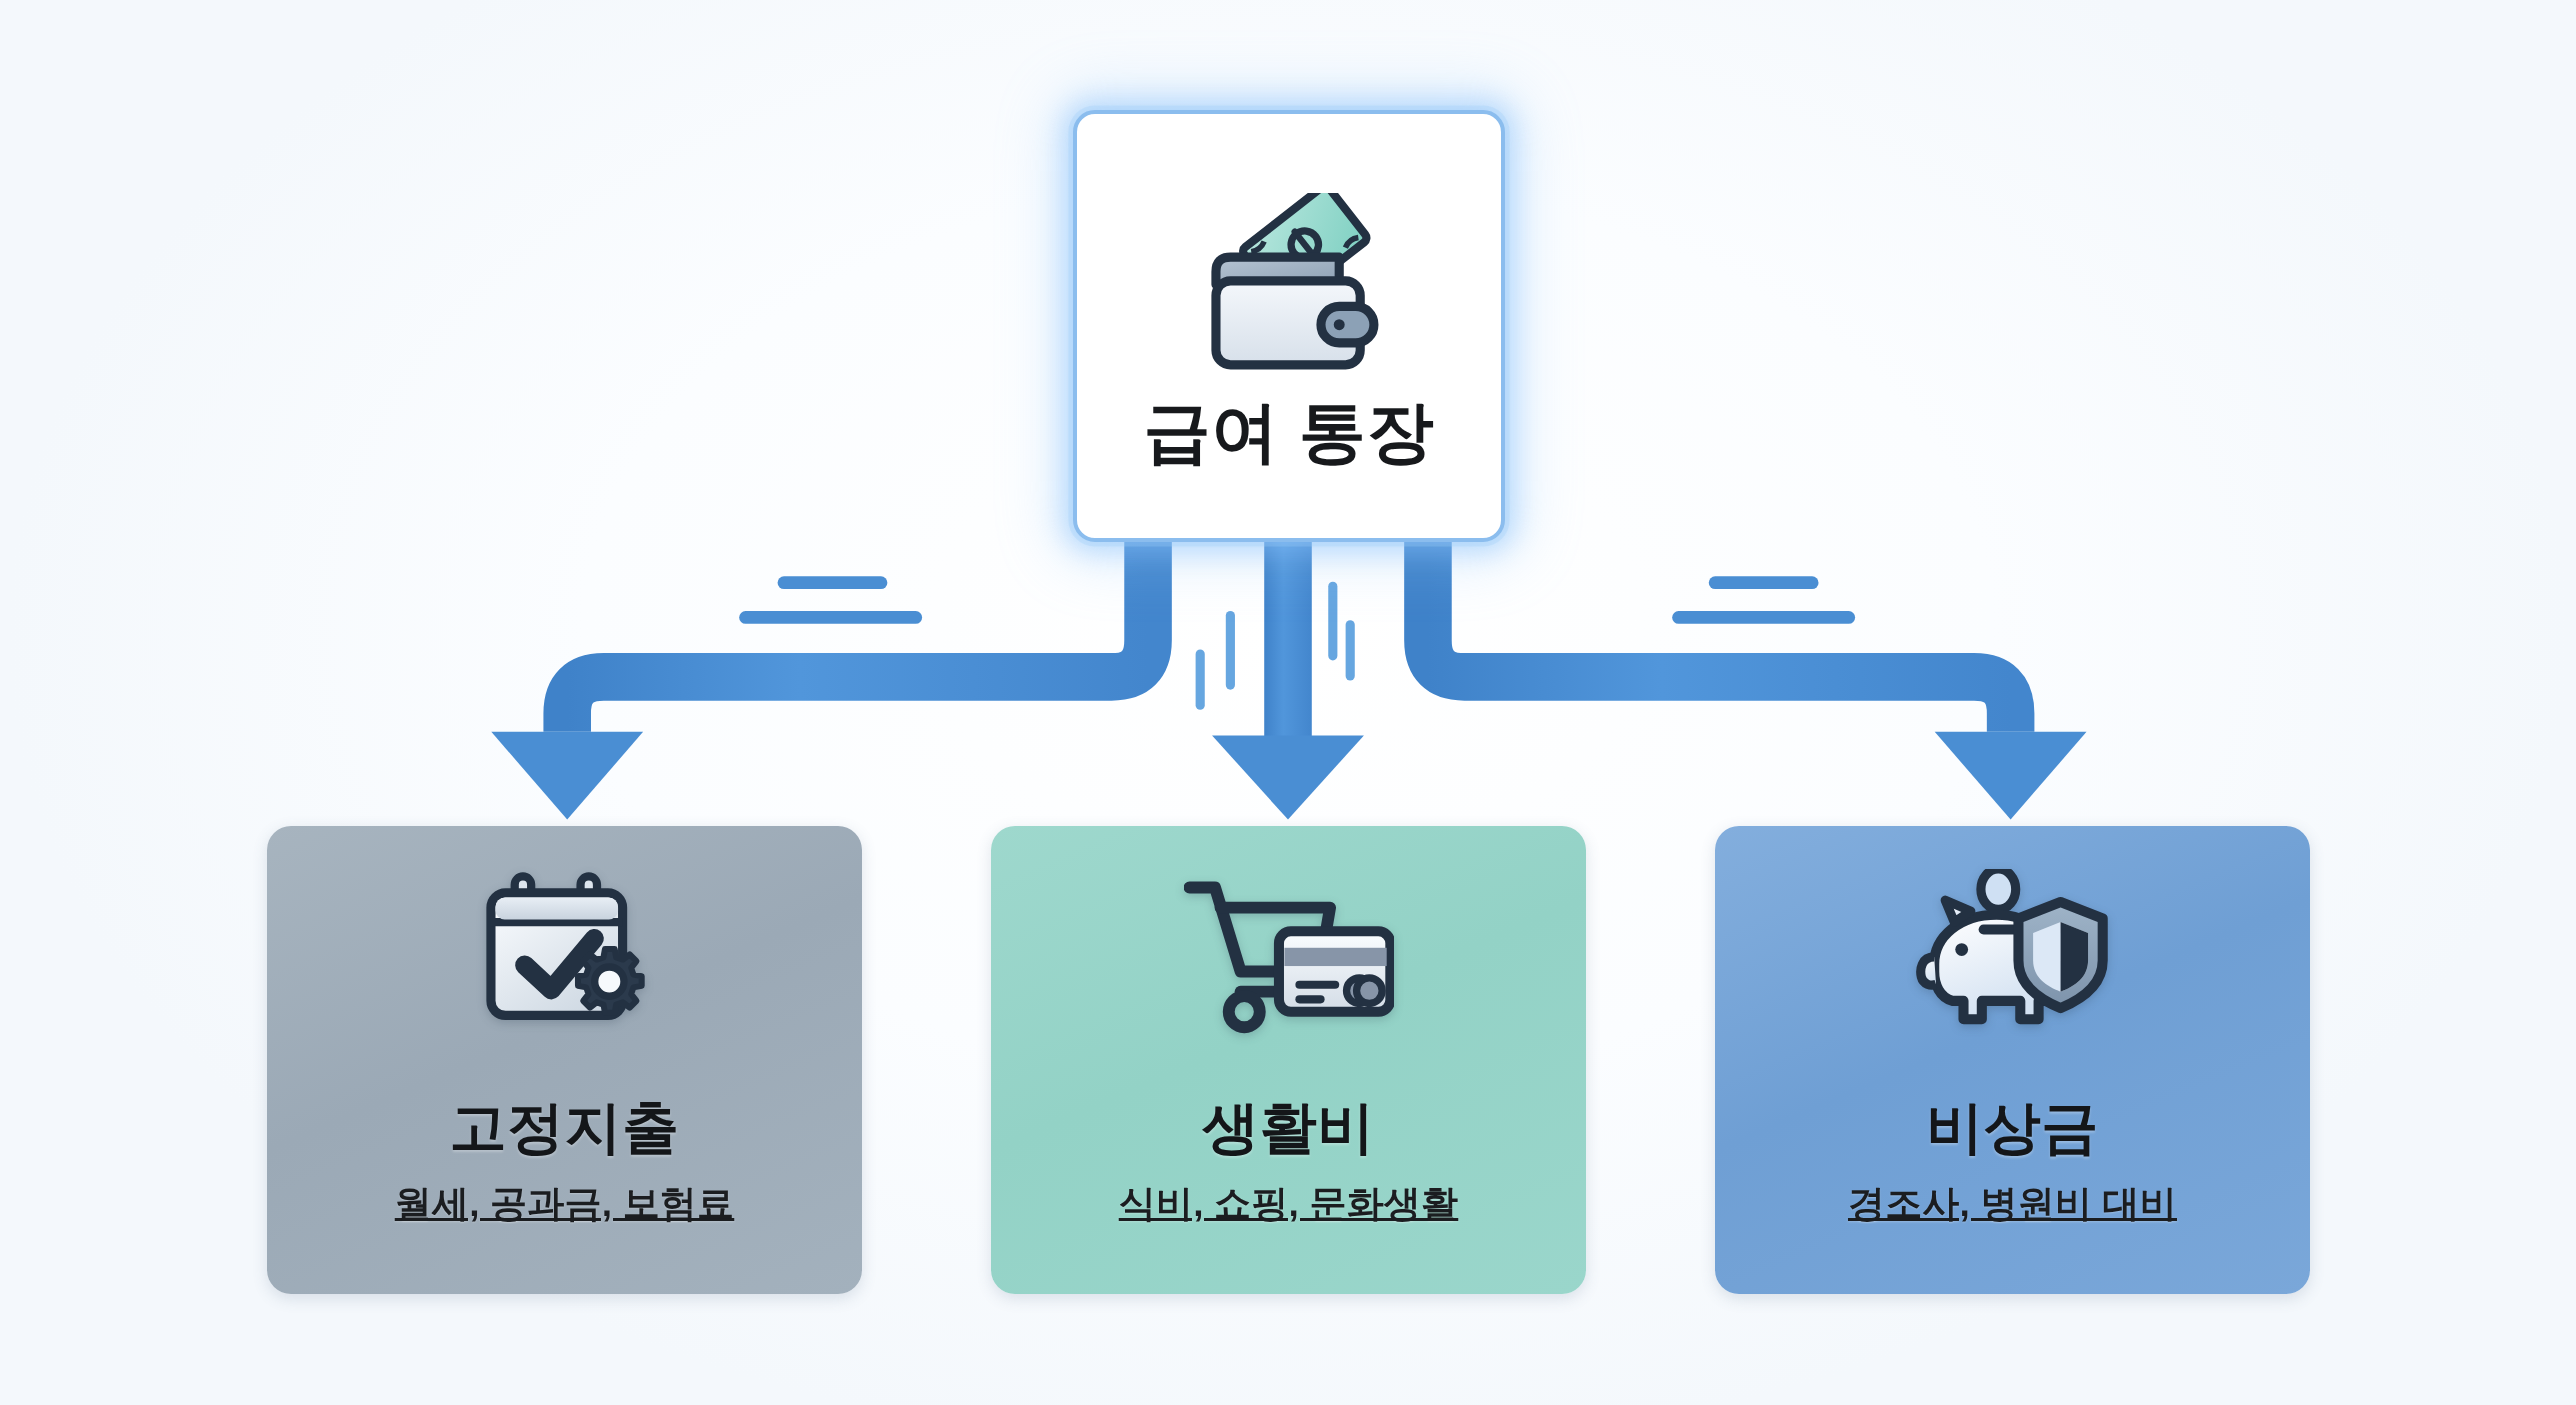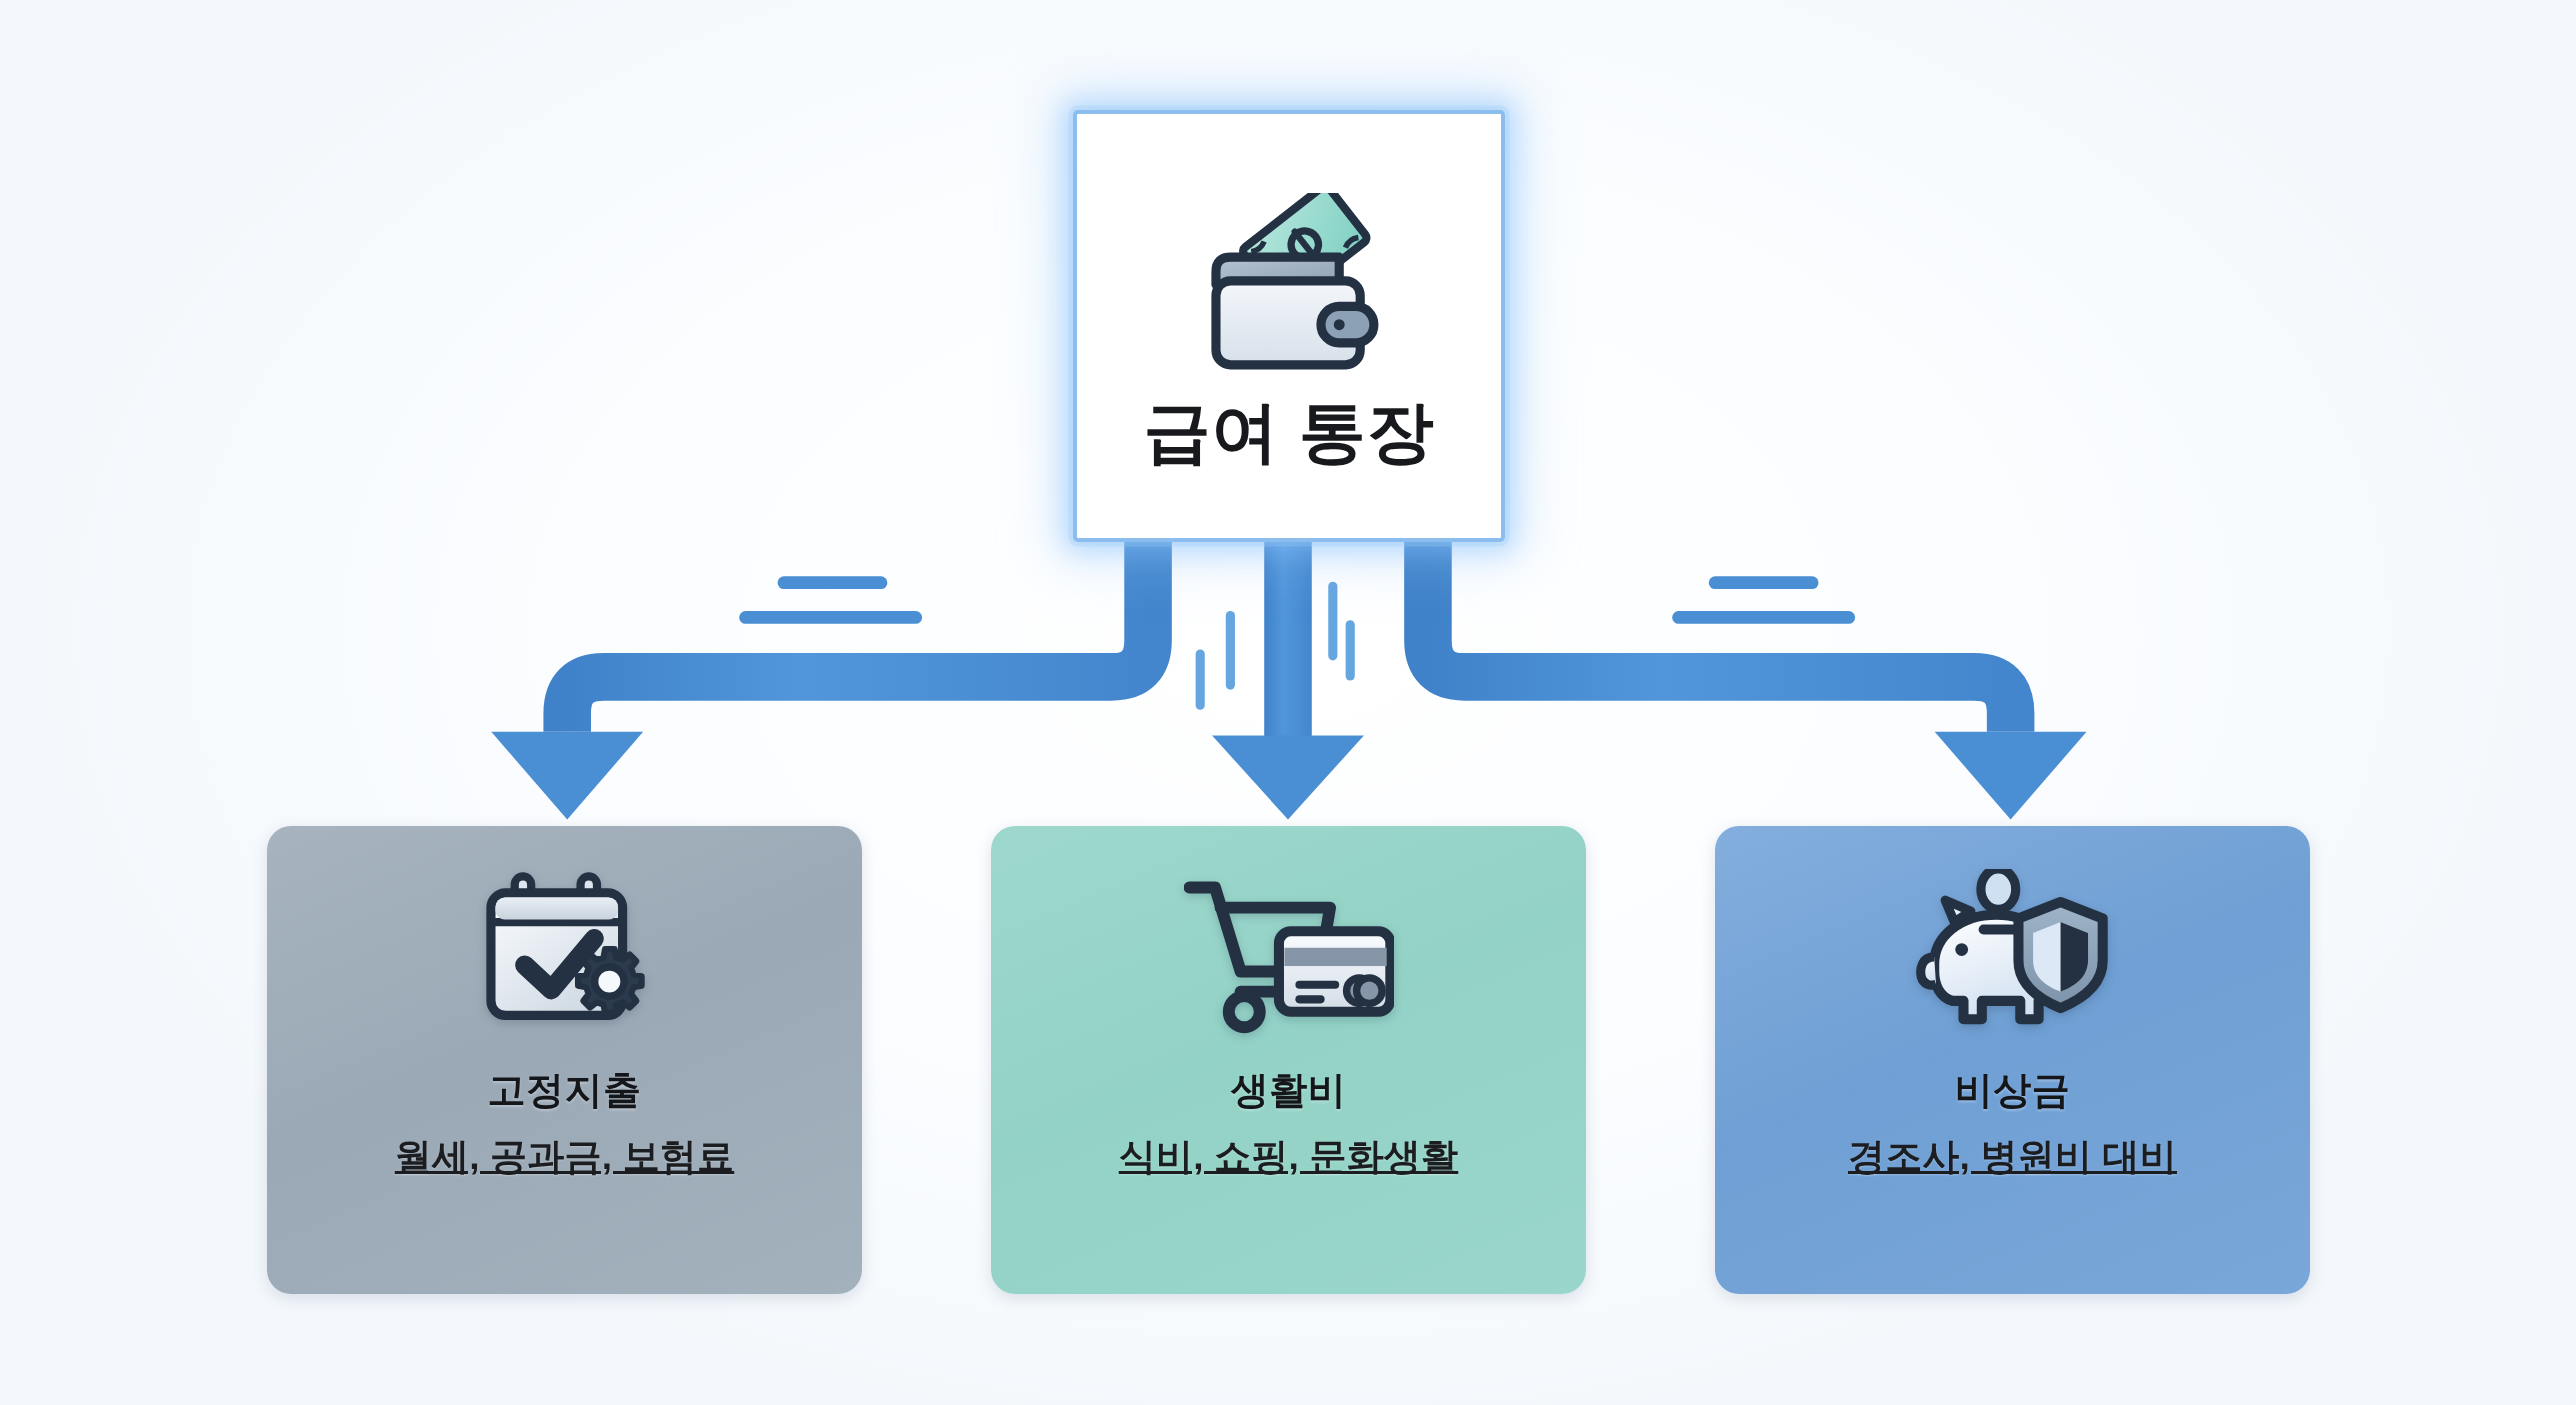--- a/index.html
+++ b/index.html
@@ -36,21 +36,21 @@
 
   
   .source-card {
     position: absolute;
     left: 1073px;
     top: 110px;
     width: 432px;
     height: 432px;
     background: #ffffff;
     border: 4.6px solid #8bbdee;
-    border-radius: 5px;
+    border-radius: 22px;
     box-sizing: border-box;
     display: flex;
     flex-direction: column;
     align-items: center;
     justify-content: center;
     box-shadow:
       0 0 0 4.6px rgba(160, 205, 250, 0.30),
       0 0 24px 9.1px rgba(130, 190, 250, 0.45),
       0 0 55px 22px rgba(150, 200, 250, 0.28);
     z-index: 5;
@@ -94,25 +94,25 @@
     height: 183px;
     display: flex;
     align-items: center;
     justify-content: center;
   }
   .cat-icon {
     display: block;
     filter: drop-shadow(0 3.7px 4.6px rgba(30, 50, 70, 0.22));
   }
   .cat-title {
-    font-size: 38px;
+    font-size: 57px;
     font-weight: 700;
     color: #141619;
     line-height: 1;
-    margin-top: 24px;
+    margin-top: 52px;
     letter-spacing: 0.5px;
     text-shadow: 0 1.8px 2.7px rgba(255,255,255,0.28);
   }
   .cat-sub {
     font-size: 37px;
     font-weight: 600;
     color: #1b1d20;
     line-height: 1;
     margin-top: 29px;
     letter-spacing: 0.2px;

